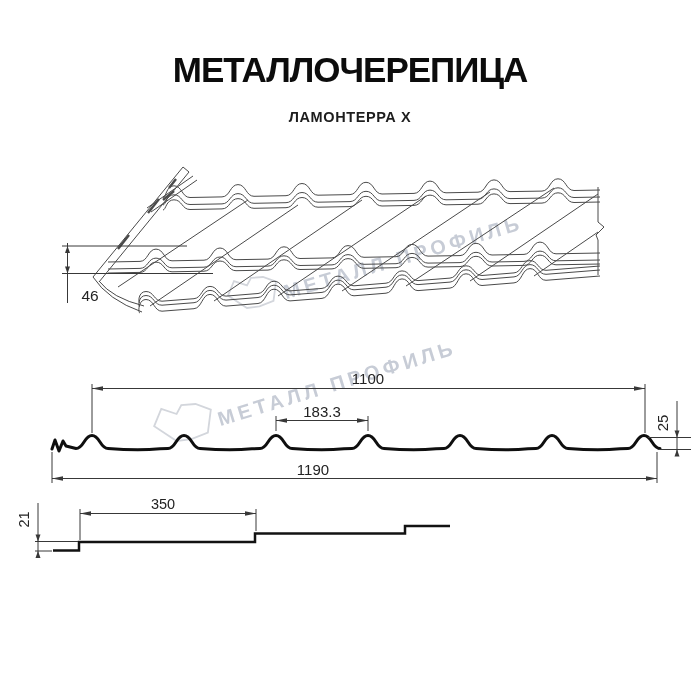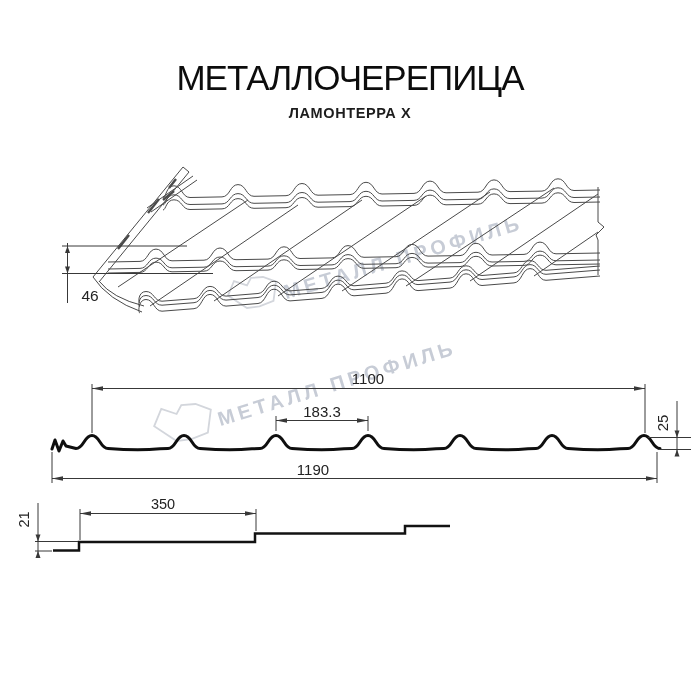--- a/index.html
+++ b/index.html
@@ -1,21 +1,21 @@
 <!DOCTYPE html>
 <html><head>
 <meta charset="utf-8">
 <style>
   html,body{margin:0;padding:0;background:#ffffff;}
   .stage{position:relative;width:700px;height:700px;background:#fff;overflow:hidden;
          font-family:"Liberation Sans",sans-serif;}
   .header{position:absolute;top:52px;left:0;width:700px;text-align:center;z-index:3;}
-  .header h1{margin:8px;font-family:"Liberation Sans",sans-serif;font-weight:400;
+  .header h1{margin:0;font-family:"Liberation Sans",sans-serif;font-weight:700;
              font-size:35px;line-height:1.05;letter-spacing:-1px;color:#0c0c0c;}
-  .header .subtitle{margin-top:5px;font-weight:700;font-size:14.5px;letter-spacing:.6px;color:#1d1d1d;}
+  .header .subtitle{margin-top:20px;font-weight:700;font-size:14.5px;letter-spacing:.6px;color:#1d1d1d;}
   .wm{position:absolute;z-index:0;white-space:nowrap;font-weight:700;font-size:20px;
       letter-spacing:4px;color:#c7ccd6;transform-origin:0 0;}
   .wm1{left:281px;top:282px;transform:rotate(-16.5deg);}
   .wm2{left:215px;top:409px;transform:rotate(-17deg);}
   svg.draw{position:absolute;left:0;top:0;z-index:1;}
   svg.draw text{font-family:"Liberation Sans",sans-serif;fill:#232323;}
 </style>
 </head>
 <body>
 

